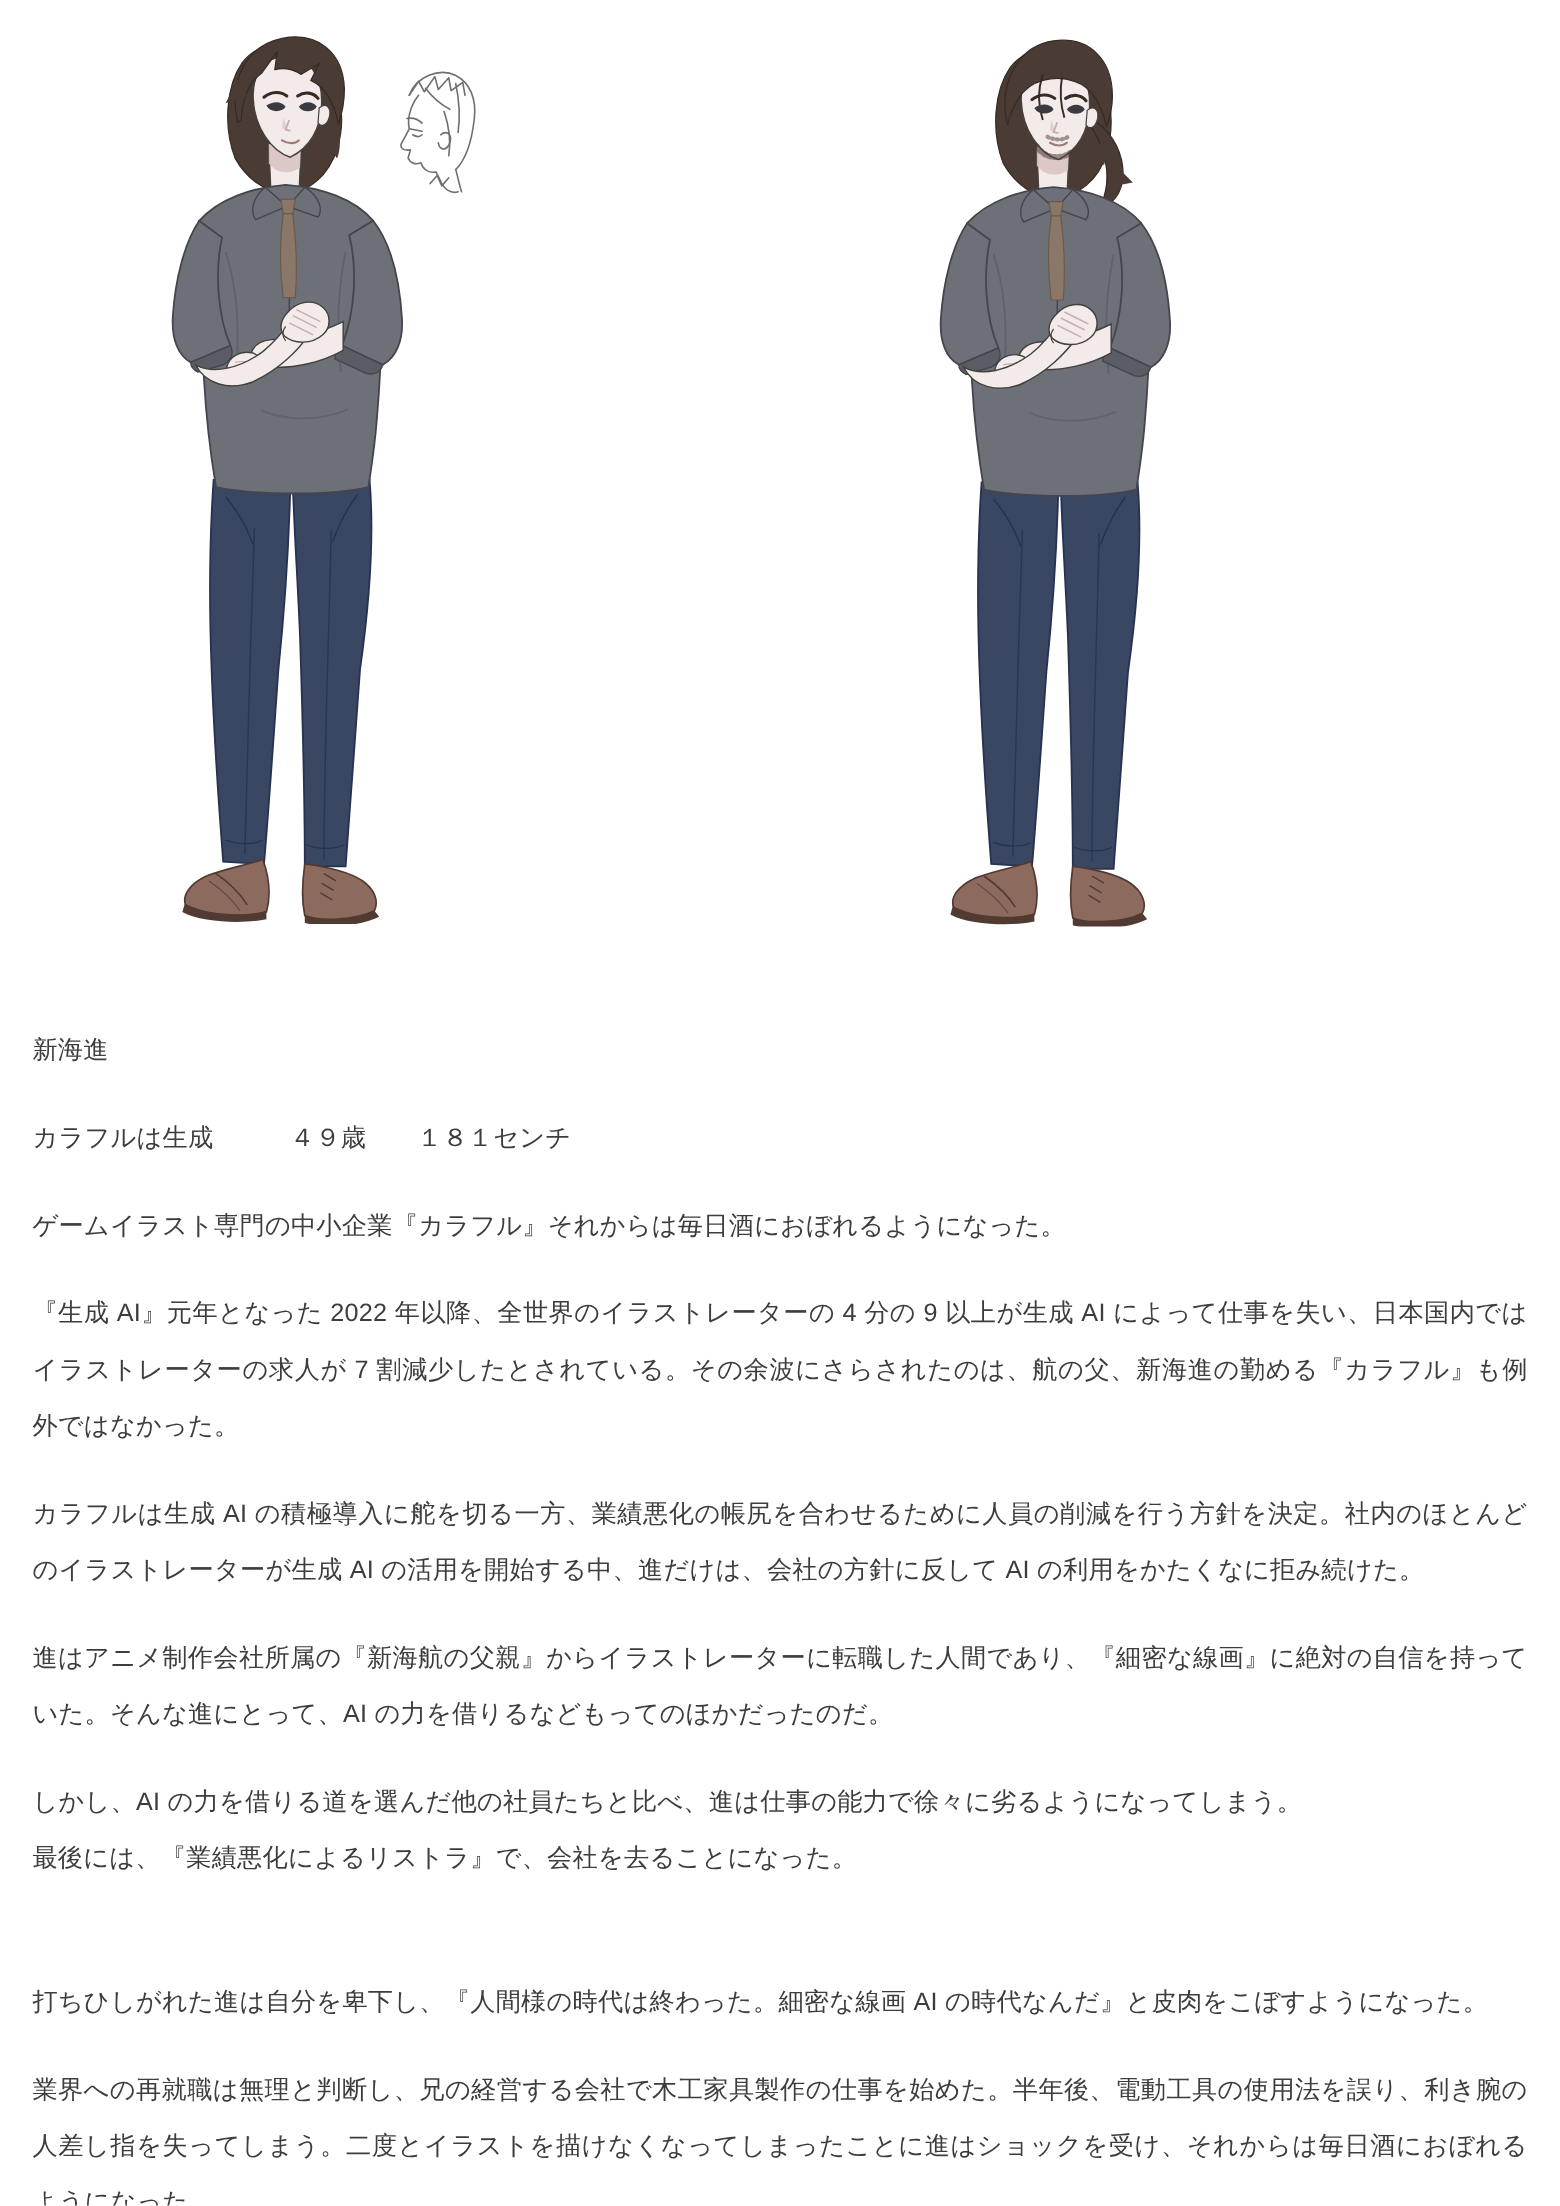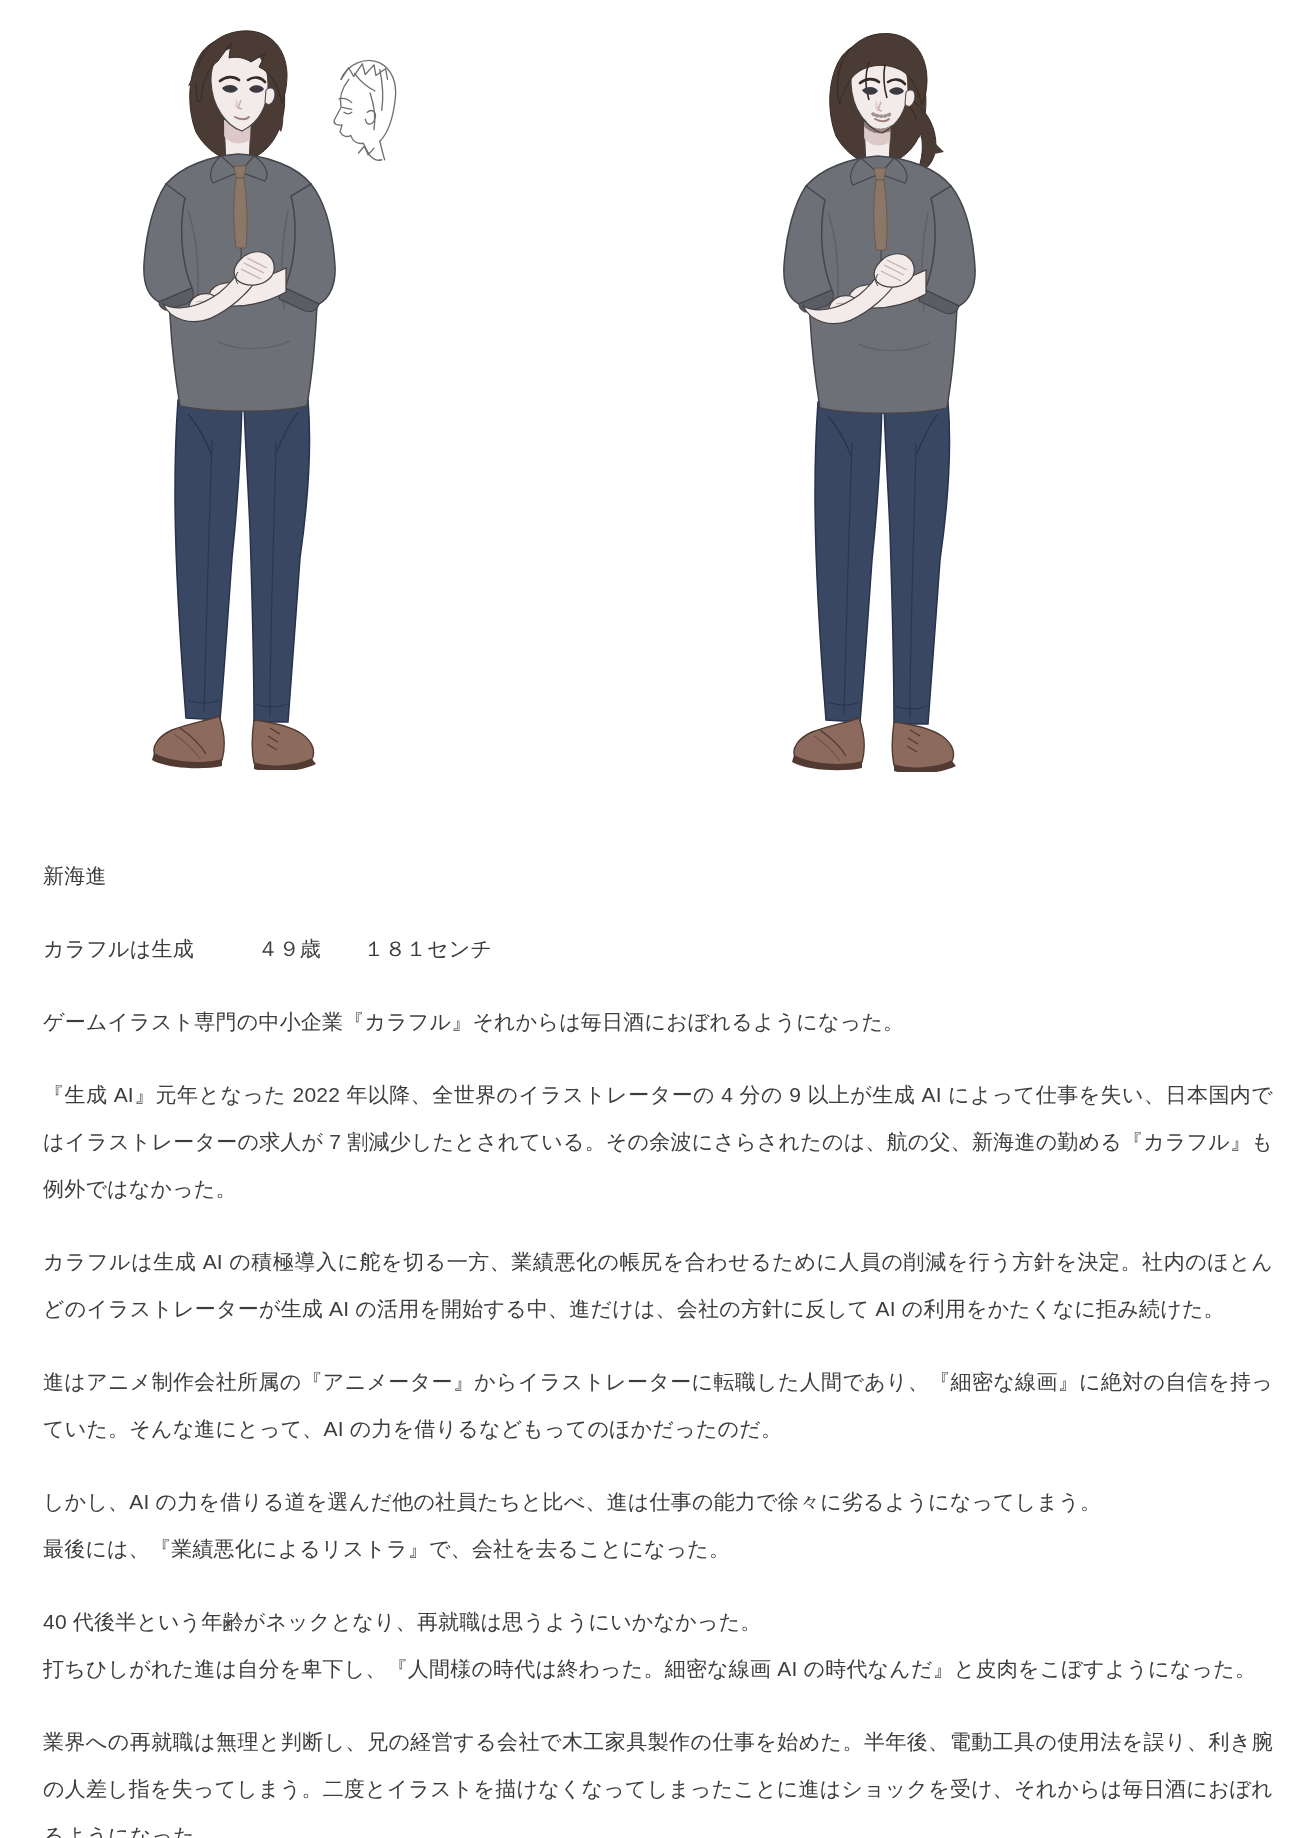--- a/index.html
+++ b/index.html
@@ -22,21 +22,21 @@
   .figure{position:absolute;}
   .figure svg{display:block;width:100%;height:100%;}
   #figure-front{left:118px;top:10px;width:240px;height:760px;}
   #figure-variant{left:758px;top:12px;width:240px;height:760px;}
   #profile-sketch{left:312px;top:50px;width:92px;height:112px;}
   .text-block{
     position:absolute;left:27px;top:852px;width:1246px;
     font-size:21px;line-height:47px;text-align:justify;
     letter-spacing:0.2px;
   }
-  .text-block p{margin:0 0 26px 16px;}
+  .text-block p{margin:0 0 26px 0;}
 </style>
 </head>
 <body>
 
 <div class="figure" id="figure-front">
 <svg viewBox="0 0 240 760" xmlns="http://www.w3.org/2000/svg">
   <defs>
     <g id="figure-body">
 
       <g>
@@ -157,17 +157,17 @@
   <use href="#figure-body"></use>
 </svg>
 </div>
 
 <main class="text-block">
   <p>新海進</p>
   <p>カラフルは生成　　　４９歳　　１８１センチ</p>
   <p>ゲームイラスト専門の中小企業『カラフル』それからは毎日酒におぼれるようになった。</p>
   <p>『生成 AI』元年となった 2022 年以降、全世界のイラストレーターの 4 分の 9 以上が生成 AI によって仕事を失い、日本国内ではイラストレーターの求人が 7 割減少したとされている。その余波にさらされたのは、航の父、新海進の勤める『カラフル』も例外ではなかった。</p>
   <p>カラフルは生成 AI の積極導入に舵を切る一方、業績悪化の帳尻を合わせるために人員の削減を行う方針を決定。社内のほとんどのイラストレーターが生成 AI の活用を開始する中、進だけは、会社の方針に反して AI の利用をかたくなに拒み続けた。</p>
-  <p>進はアニメ制作会社所属の『アニメーター』からイラストレーターに転職した人間であり、『細密な線画』に絶対の自信を持っていた。そんな進にとって、AI の力を借りるなどもってのほかだったのだ。</p>
+  <p>進はアニメ制作会社所属の『新海航の父親』からイラストレーターに転職した人間であり、『細密な線画』に絶対の自信を持っていた。そんな進にとって、AI の力を借りるなどもってのほかだったのだ。</p>
   <p><span>しかし、AI の力を借りる道を選んだ他の社員たちと比べ、進は仕事の能力で徐々に劣るようになってしまう。</span><br><span>最後には、『業績悪化によるリストラ』で、会社を去ることになった。</span></p>
-  <p><span>40 代後半という年齢がネックとなり、再就職は思うようにいかなかった。</span><br><span>打ちひしがれた進は自分を卑下し、『人間様の時代は終わった。細密な線画 AI の時代なんだ』と皮肉をこぼすようになった。</span></p>
+  <p><br><span>打ちひしがれた進は自分を卑下し、『人間様の時代は終わった。細密な線画 AI の時代なんだ』と皮肉をこぼすようになった。</span></p>
   <p>業界への再就職は無理と判断し、兄の経営する会社で木工家具製作の仕事を始めた。半年後、電動工具の使用法を誤り、利き腕の人差し指を失ってしまう。二度とイラストを描けなくなってしまったことに進はショックを受け、それからは毎日酒におぼれるようになった。</p>
 </main>
 
 </body></html>

